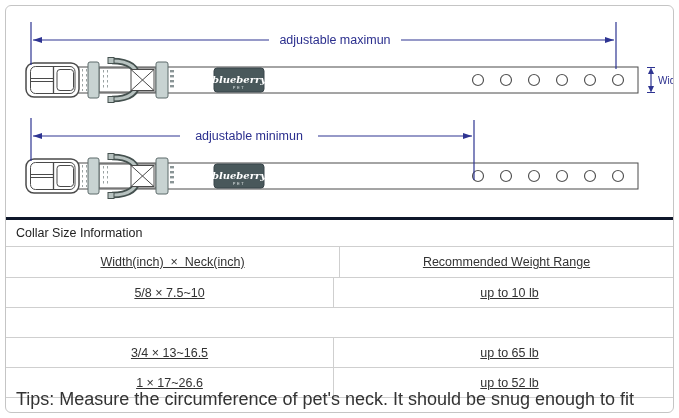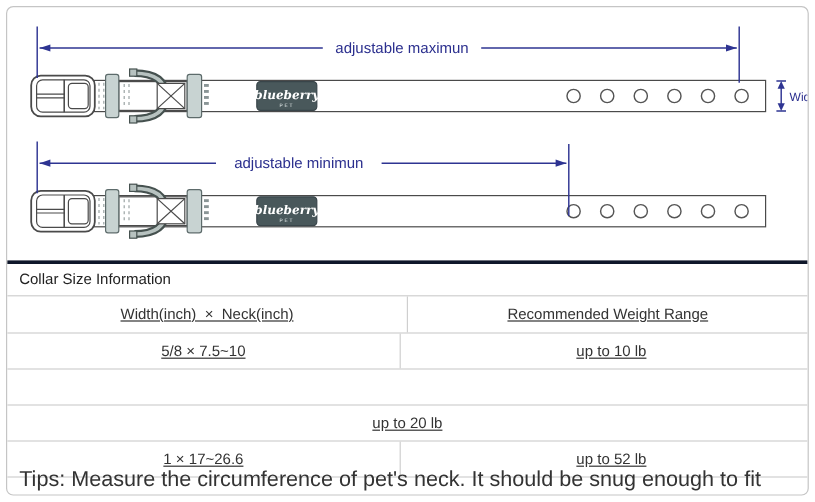--- a/index.html
+++ b/index.html
@@ -155,21 +155,22 @@
       <div>Recommended Weight Range</div>
     </div>
 
     <div class="t-row body">
       <div class="c1">5/8 × 7.5~10</div>
       <div>up to 10 lb</div>
     </div>
     <div class="t-row body">
     </div>
     <div class="t-row body">
-      <div>up to 20 lb</div>
+      <div class="c1">3/4 × 13~16.5</div>
+      <div>up to 65 lb</div>
     </div>
     <div class="t-row body">
       <div class="c1">1 × 17~26.6</div>
       <div>up to 52 lb</div>
     </div>
 
     <div class="t-tips">Tips: Measure the circumference of pet's neck. It should be snug enough to fit 2fingers between dog's neck &amp; their collar.</div>
   </div>
 
 </div>

